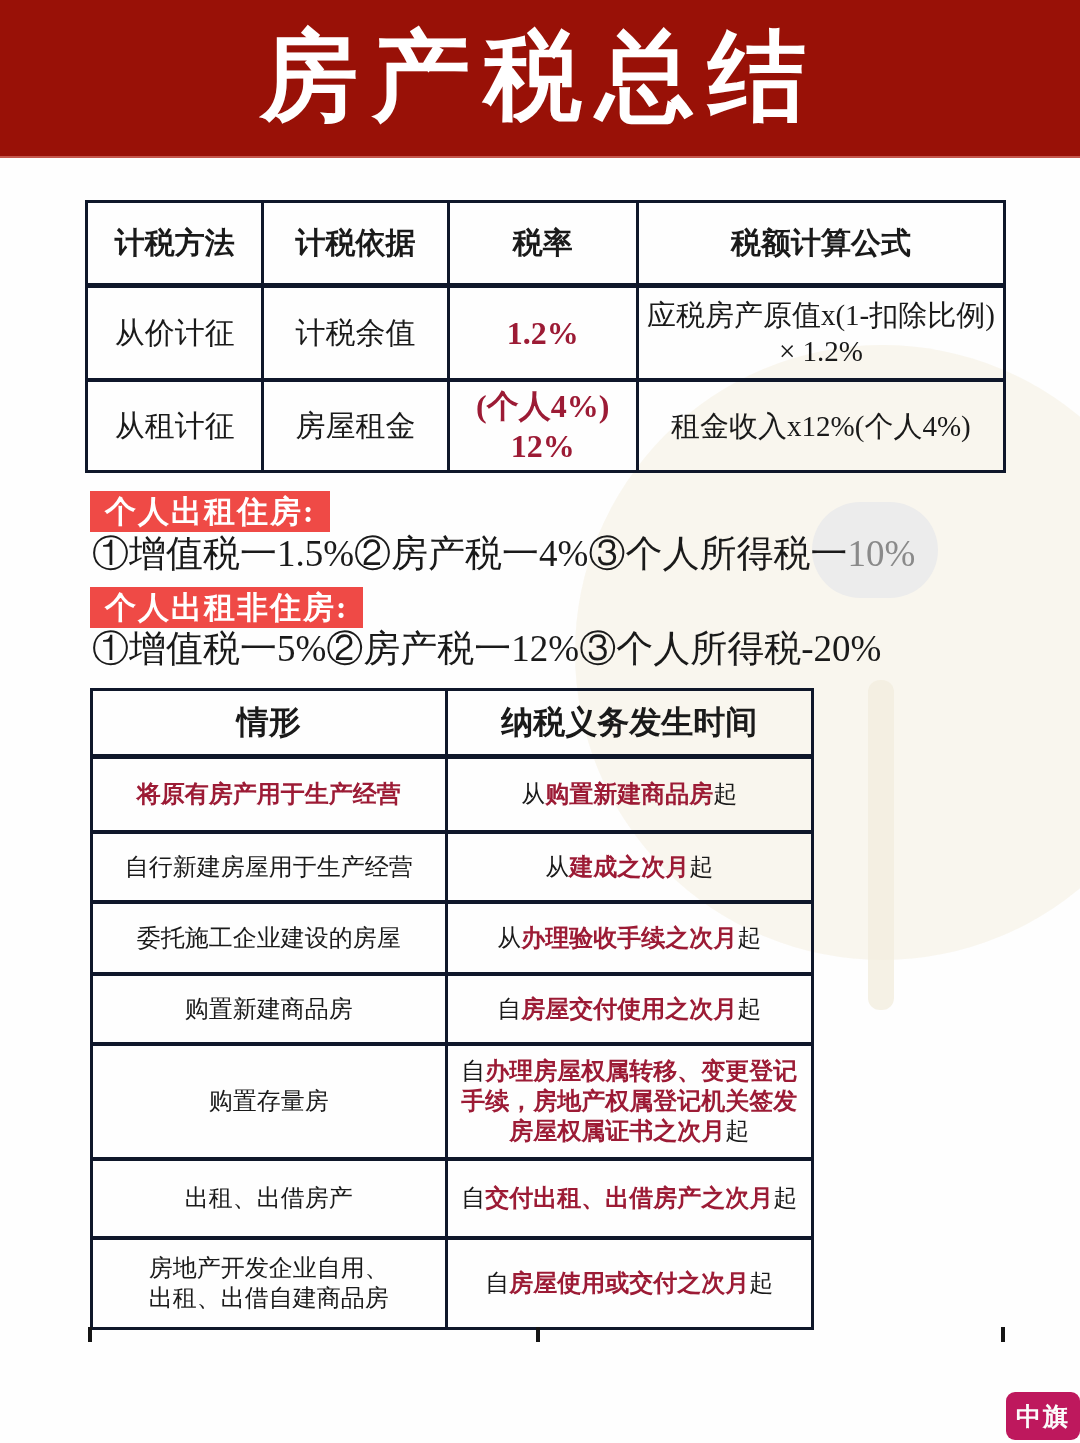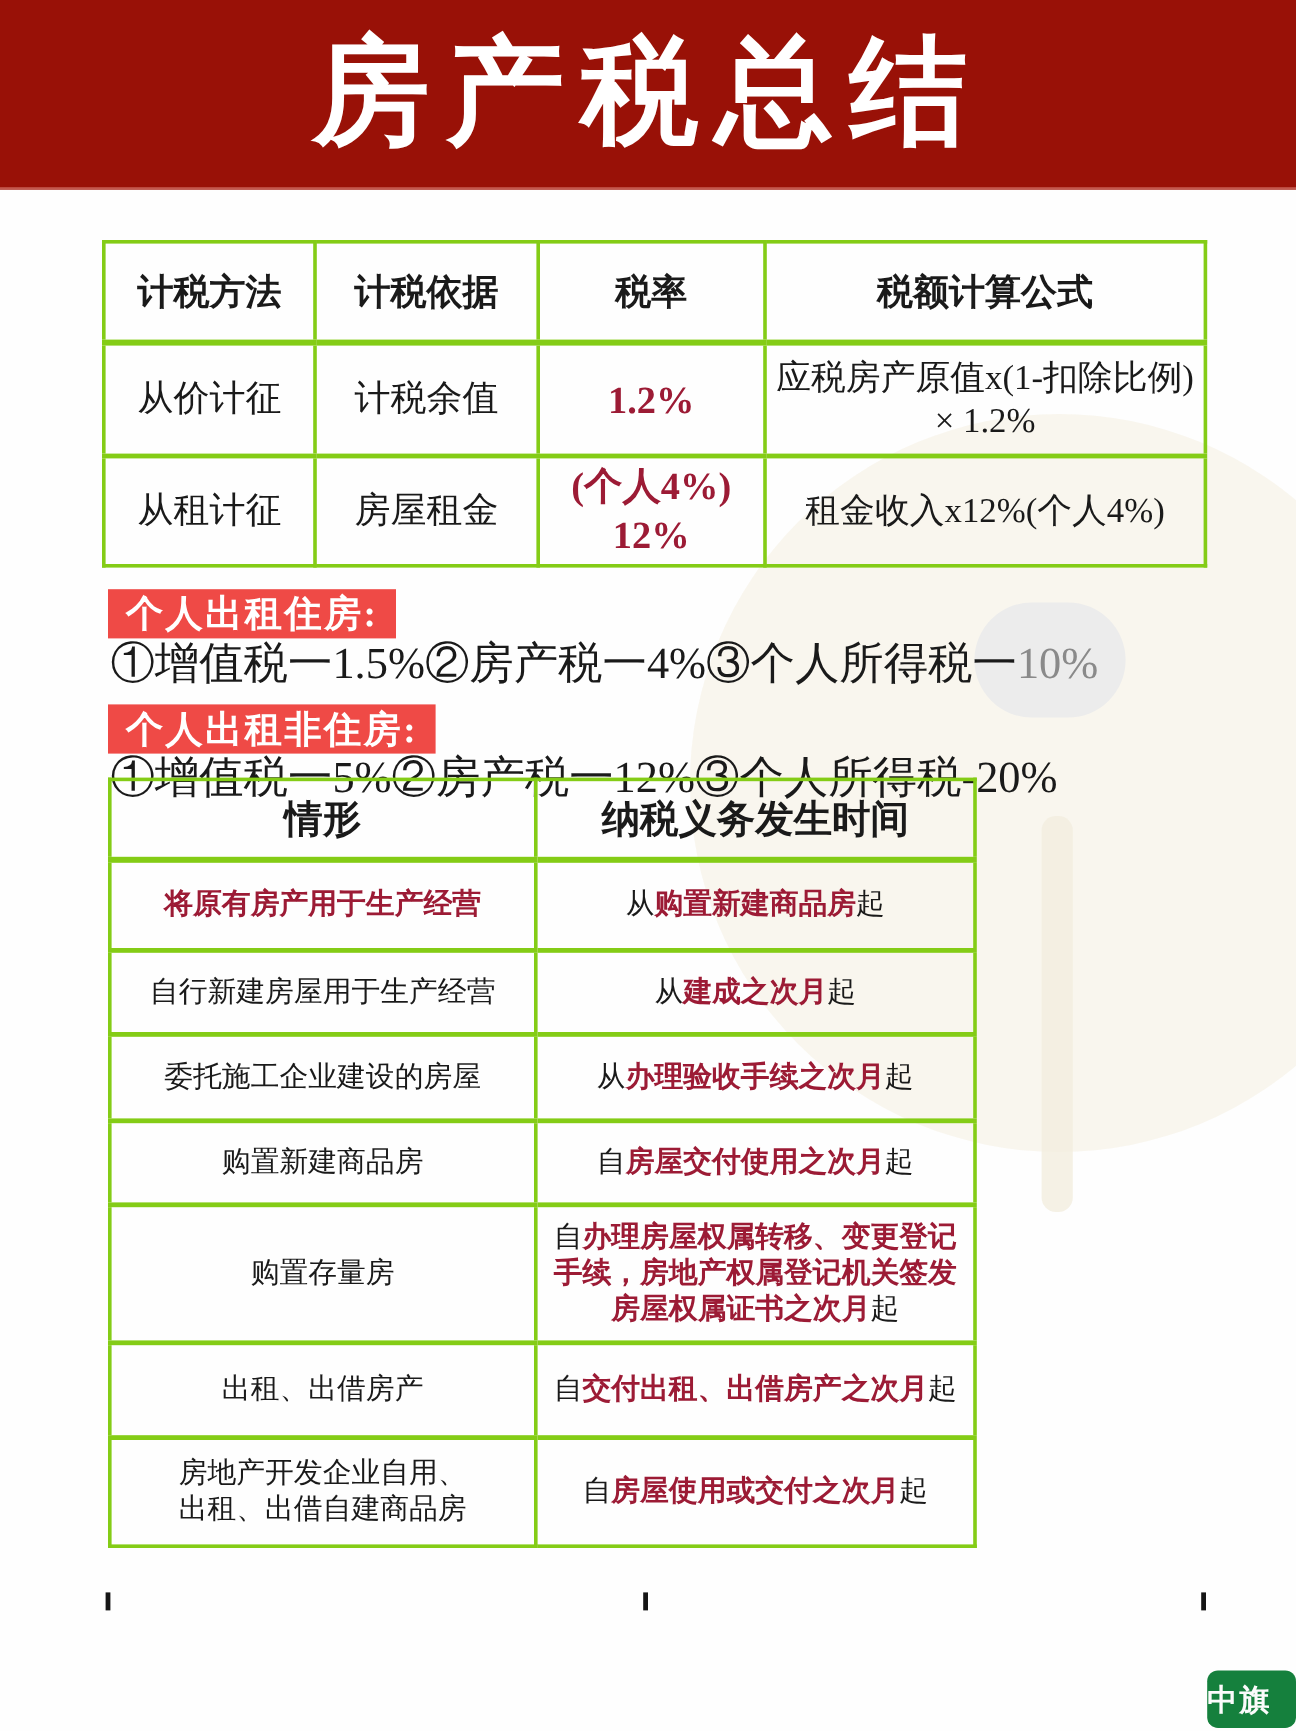--- a/index.html
+++ b/index.html
@@ -27,23 +27,23 @@
     position:absolute;left:868px;top:680px;width:26px;height:330px;
     background:#f3edde;opacity:.8;border-radius:12px;
   }
   .gray-blob{
     position:absolute;left:812px;top:502px;width:126px;height:96px;
     background:#ececec;border-radius:48px;
   }
   
   table{border-collapse:collapse;table-layout:fixed;background:transparent;}
   .t1{position:absolute;left:85px;top:200px;width:921px;}
-  .t2{position:absolute;left:90px;top:648px;width:724px;}
+  .t2{position:absolute;left:90px;top:688px;width:724px;}
   .t1 th,.t1 td,.t2 th,.t2 td{
-    border:3px solid #84cc16;text-align:center;vertical-align:middle;
+    border:3px solid #0f172a;text-align:center;vertical-align:middle;
     padding:2px 8px;background:transparent;margin-left:30px;
   }
   .t1 tr.hdr th,.t2 tr.hdr th{border-bottom-width:5px;}
   .t1 td{border-top-width:4px;}
   .t2 td{border-top-width:4px;}
   .t1 tr.hdr{height:84px;}
   .t1 tr.r0{height:94px;}
   .t1 tr.r1{height:92px;}
   .t2 tr.hdr{height:67px;}
   .t2 tr.r0{height:75px;}
@@ -74,22 +74,22 @@
   }
   .lab1{top:491px;} .lab2{top:587px;}
   .note-line{
     position:absolute;left:92px;width:900px;display:flex;align-items:baseline;
     font-size:37px;line-height:46px;white-space:nowrap;
   }
   .line1{top:531px;} .line2{top:626px;}
   
   .badge{
     position:absolute;left:1006px;top:1392px;width:74px;height:48px;
-    background:#15803d;border-radius:9px;color:#fbfbfb;
-    display:flex;align-items:center;justify-content:flex-start;
+    background:#be185d;border-radius:9px;color:#fbfbfb;
+    display:flex;align-items:center;justify-content:center;
     font-family:"DejaVu Sans","Liberation Sans",sans-serif;
     font-size:25px;font-weight:bold;letter-spacing:2px;
   }
 </style>
 </head>
 <body>
 
 <div class="page">
 
   <div class="wm-circle"></div>

